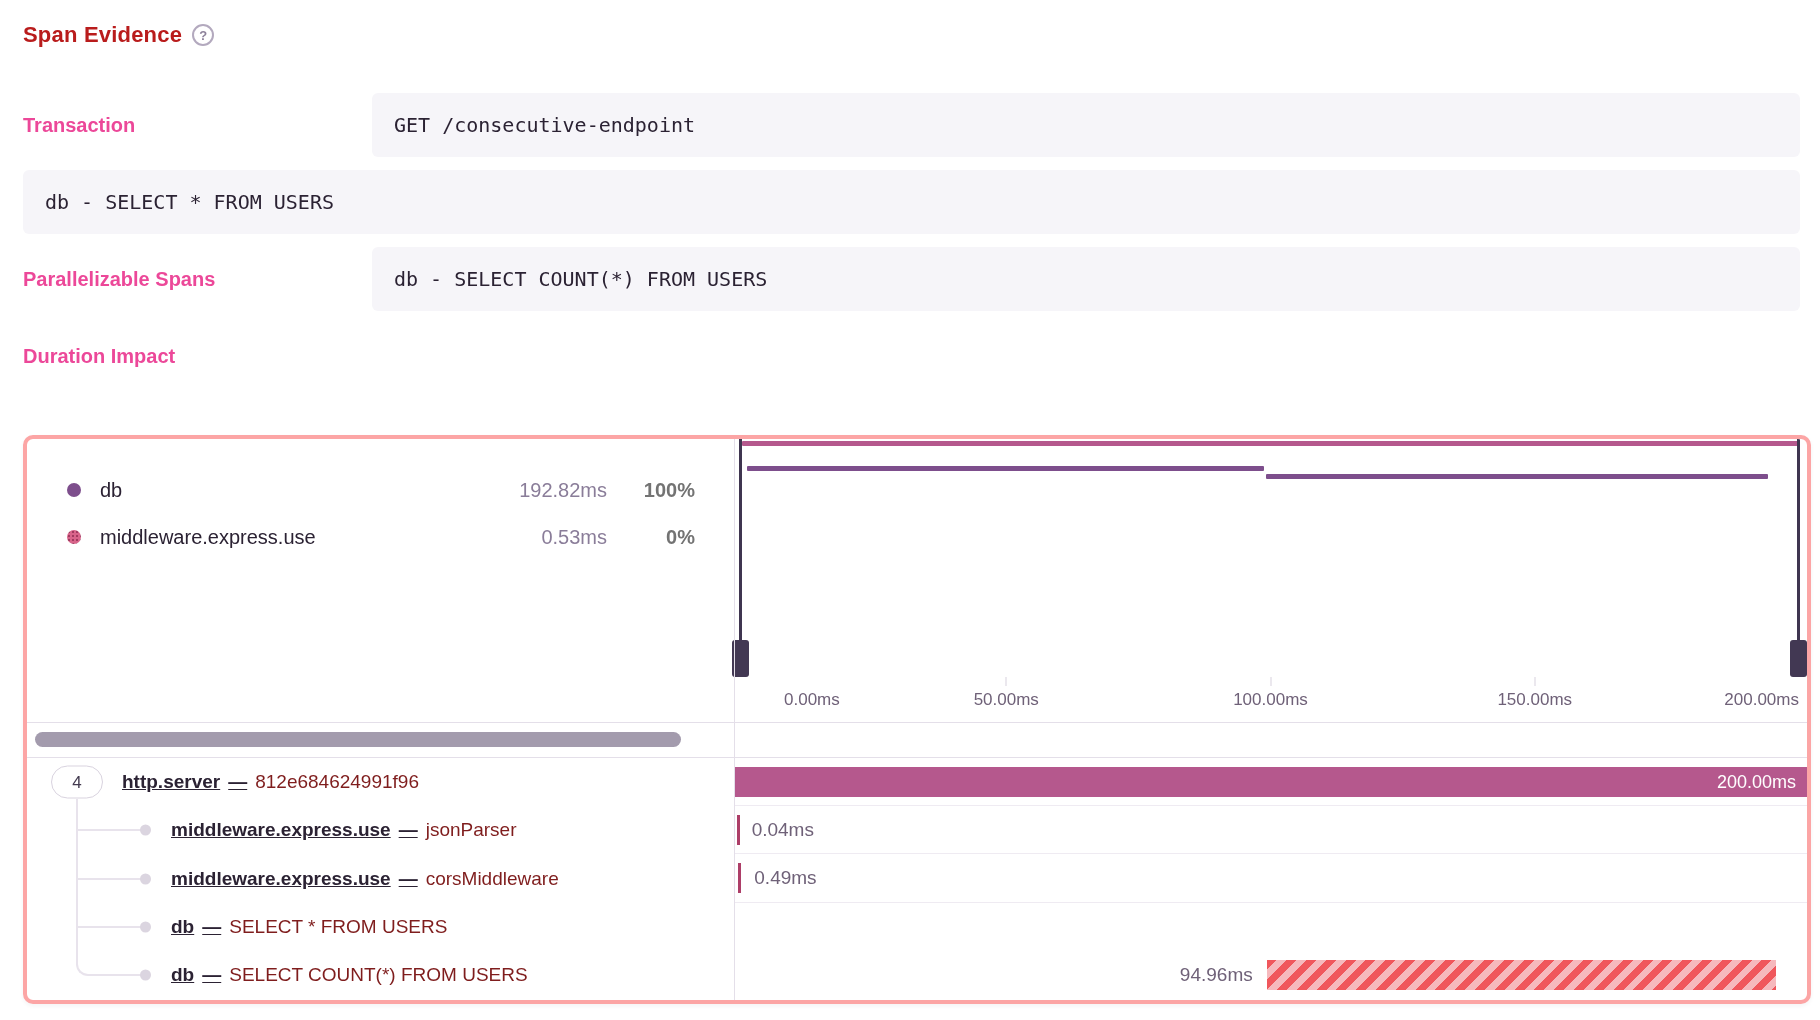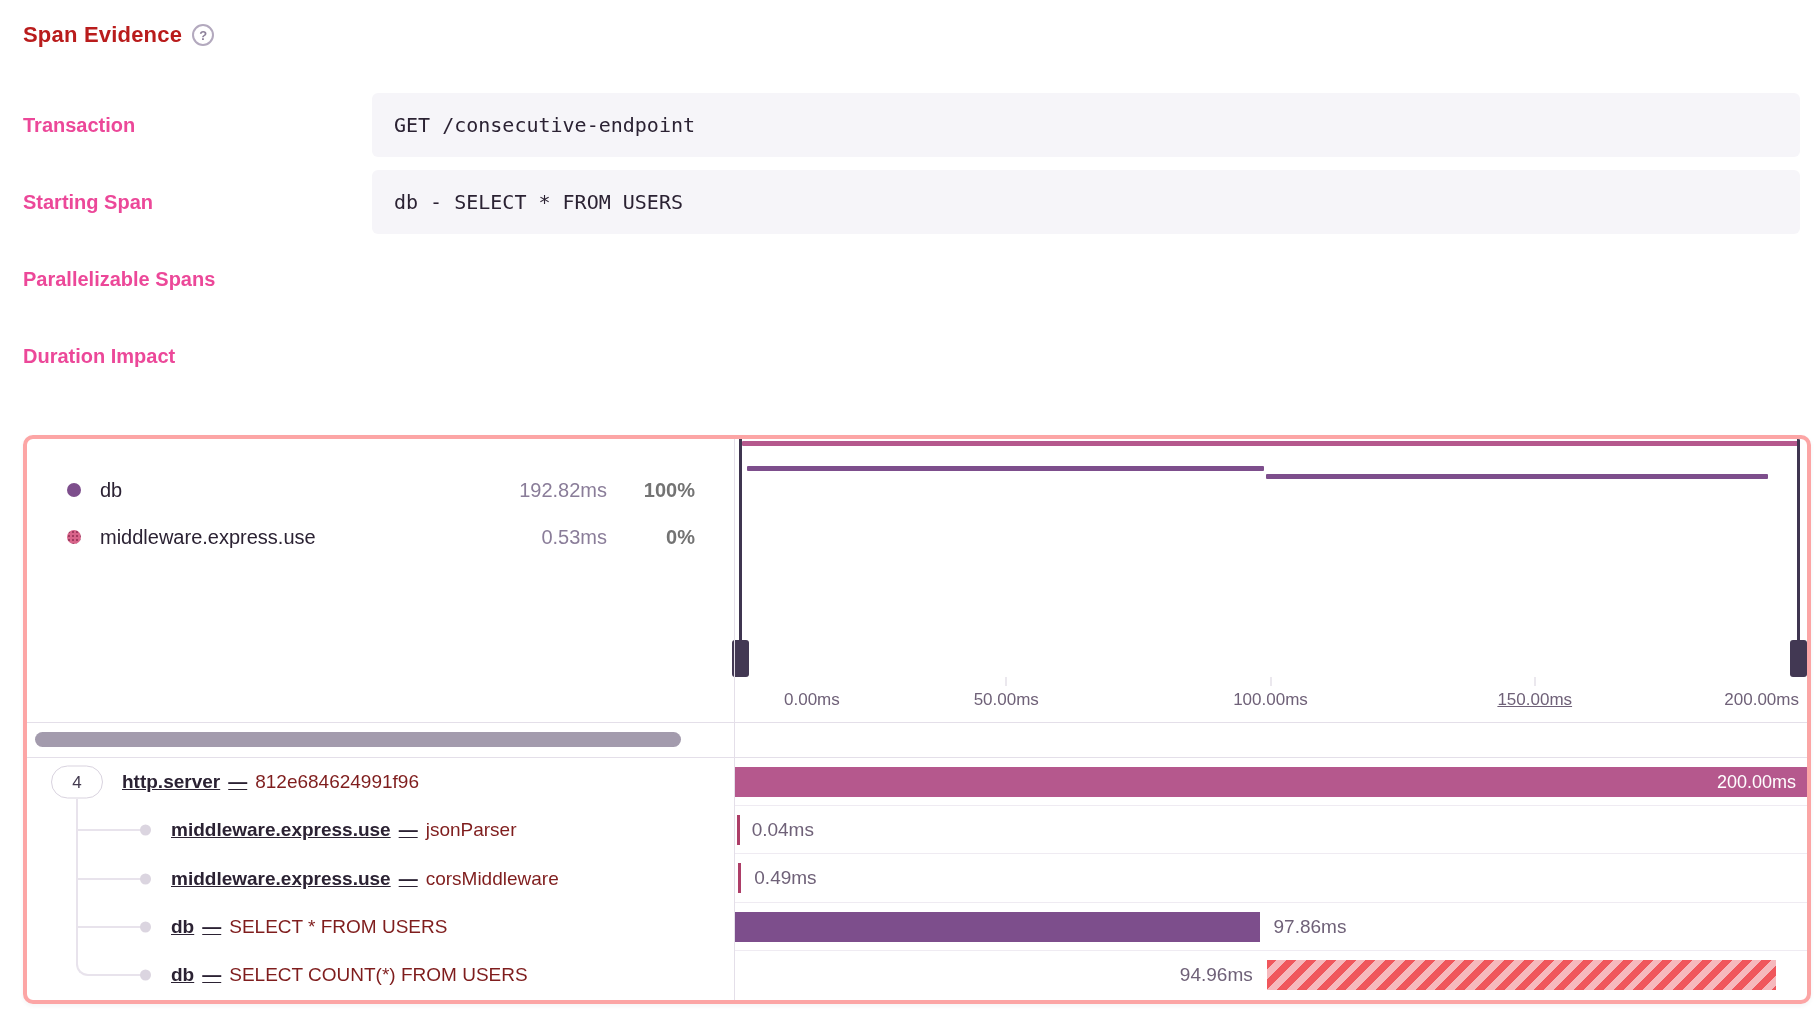--- a/index.html
+++ b/index.html
@@ -86,25 +86,25 @@
   <div class="hdr">
     <span class="hdr-title">Span Evidence</span>
     <span class="help">?</span>
   </div>
 
   <div class="kv" style="top:93px">
     <div class="kv-label">Transaction</div>
     <div class="kv-value">GET /consecutive-endpoint</div>
   </div>
   <div class="kv" style="top:170px">
-    <div class="kv-label">Starting Span</div>
     <div class="kv-value">db - SELECT * FROM USERS</div>
   </div>
   <div class="kv" style="top:247px">
     <div class="kv-label">Parallelizable Spans</div>
+    <div class="kv-value">db - SELECT COUNT(*) FROM USERS</div>
   </div>
   <div class="kv" style="top:324px">
     <div class="kv-label">Duration Impact</div>
   </div>
 
   <div class="panel">
     <div class="panel-inner">
 
       <div class="legend-row" style="top:33px">
         <span class="dot" style="background-color: rgb(125, 78, 140);"></span>
@@ -132,21 +132,21 @@
       </div>
 
       <div class="axis">
         <div class="axis-track">
           <div class="axis-mark" style="left: 25%;"></div>
           <div class="axis-mark" style="left: 50%;"></div>
           <div class="axis-mark" style="left: 75%;"></div>
           <span class="axis-label" style="left: 6px; margin-left: 36px;">0.00ms</span>
           <span class="axis-label" style="left: 25%; transform: translateX(-50%);">50.00ms</span>
           <span class="axis-label" style="left: 50%; transform: translateX(-50%);">100.00ms</span>
-          <span class="axis-label" style="left: 75%; transform: translateX(-50%); text-decoration: underline;">150.00ms</span>
+          <span class="axis-label" style="left: 75%; transform: translateX(-50%);">150.00ms</span>
           <span class="axis-label" style="right: 0px;">200.00ms</span>
         </div>
       </div>
 
       <div class="hline" style="top:283px"></div>
       <div class="scroll-thumb"></div>
       <div class="hline" style="top:318px"></div>
 
       <div class="rows">
 
@@ -204,24 +204,20 @@
 
         <div class="wf-row">
           <div class="wf-left">
             <span class="tree-dot"></span>
             <span class="rowtext lv1">
               <span class="op">db</span>
               <span class="op">—</span>
               <span class="desc">SELECT * FROM USERS</span>
             </span>
           </div>
-          <div class="wf-right">
-            <div class="bar bar-purple" style="left: 0%; width: max(48.93%, 3px);"></div>
-            <span class="bar-label" style="left: calc(48.93% + 14px);">97.86ms</span>
-          </div>
         </div>
 
         <div class="wf-row">
           <div class="wf-left">
             <span class="tree-dot"></span>
             <span class="rowtext lv1">
               <span class="op">db</span>
               <span class="op">—</span>
               <span class="desc">SELECT COUNT(*) FROM USERS</span>
             </span>

